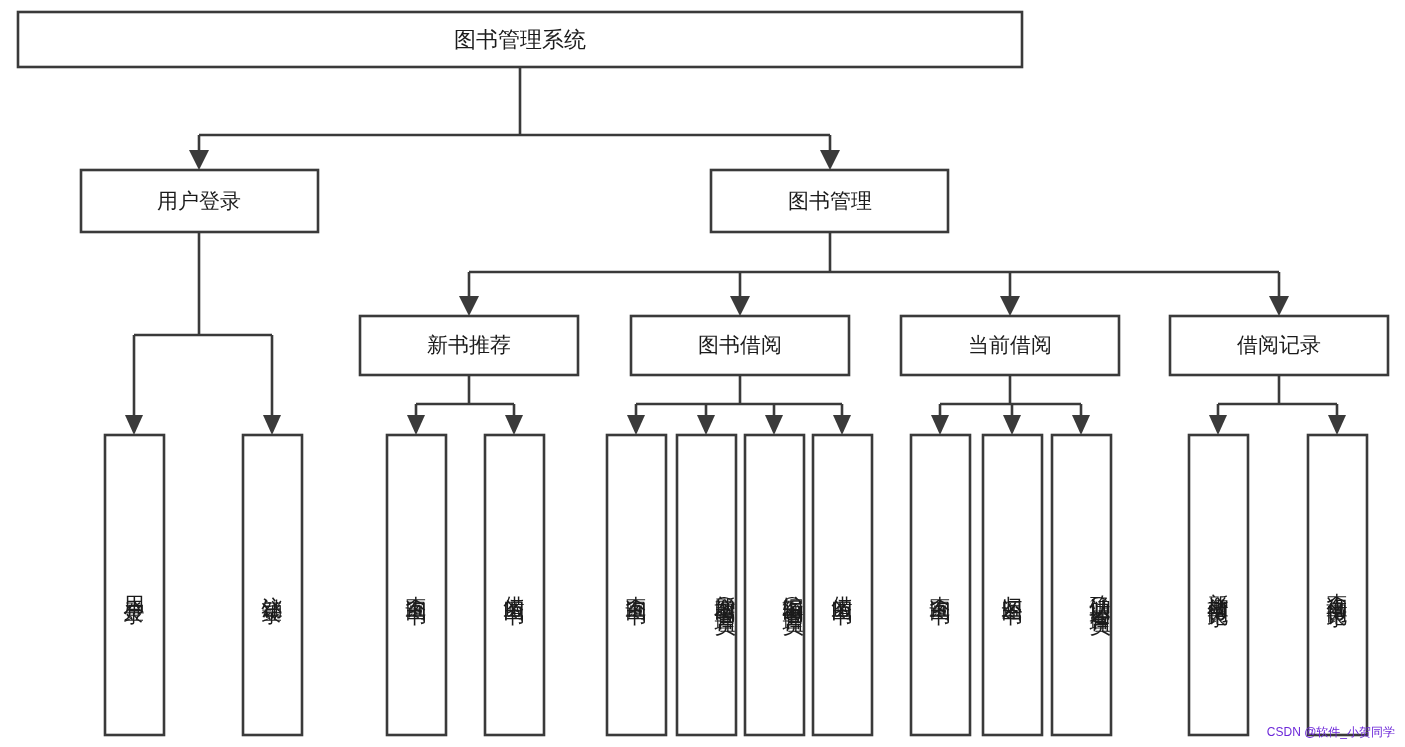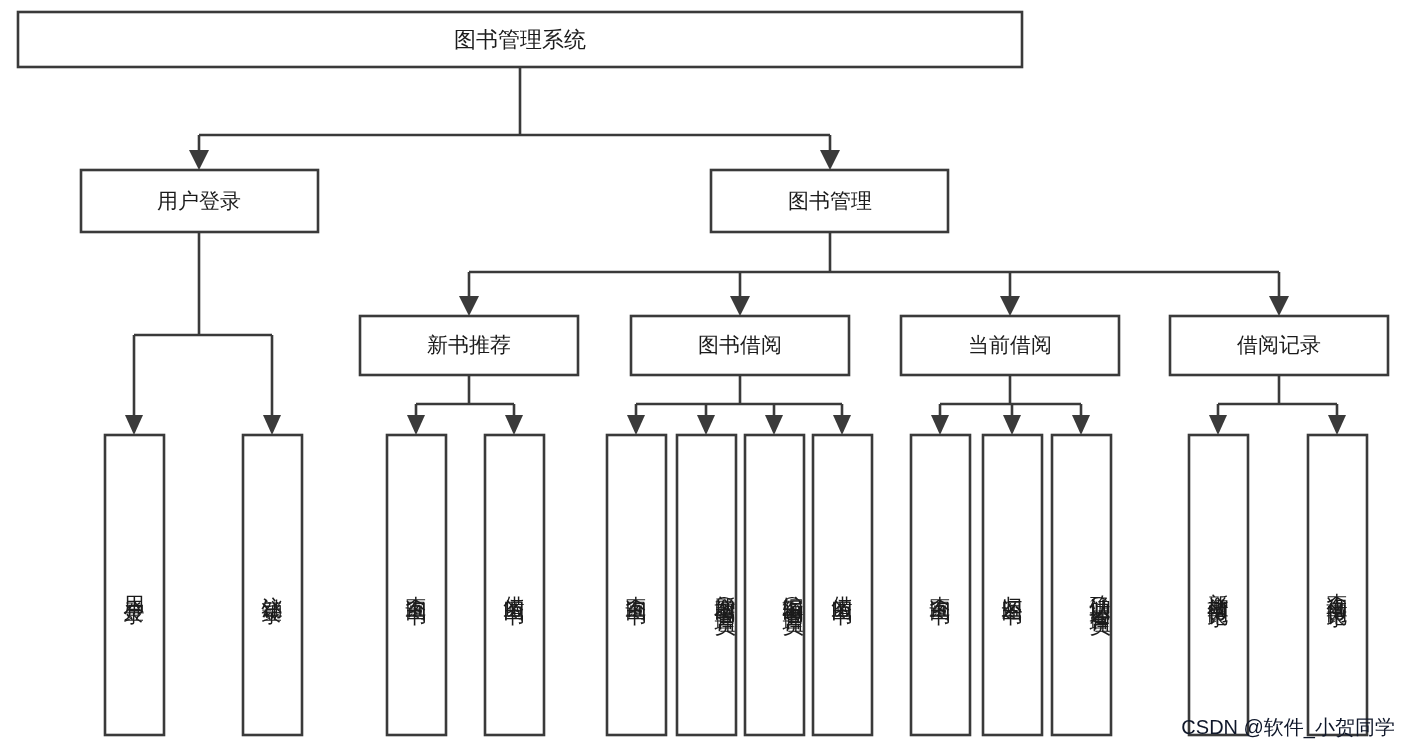--- a/index.html
+++ b/index.html
@@ -70,22 +70,22 @@
     align-items: center;
     justify-content: center;
     white-space: nowrap;
     pointer-events: none;
   }
   .watermark {
     position: absolute;
     right: 10px;
     bottom: 6px;
     font-family: "Liberation Sans", sans-serif;
-    font-size: 20px;
-    color: #0f172a;
+    font-size: 12px;
+    color: #6d28d9;
     white-space: nowrap;
     margin-left: 29px;
   }
 </style>
 </head>
 <body>
 
 <div id="diagram-root">
 
   <svg class="diagram-svg" viewBox="0 0 1405 747">

